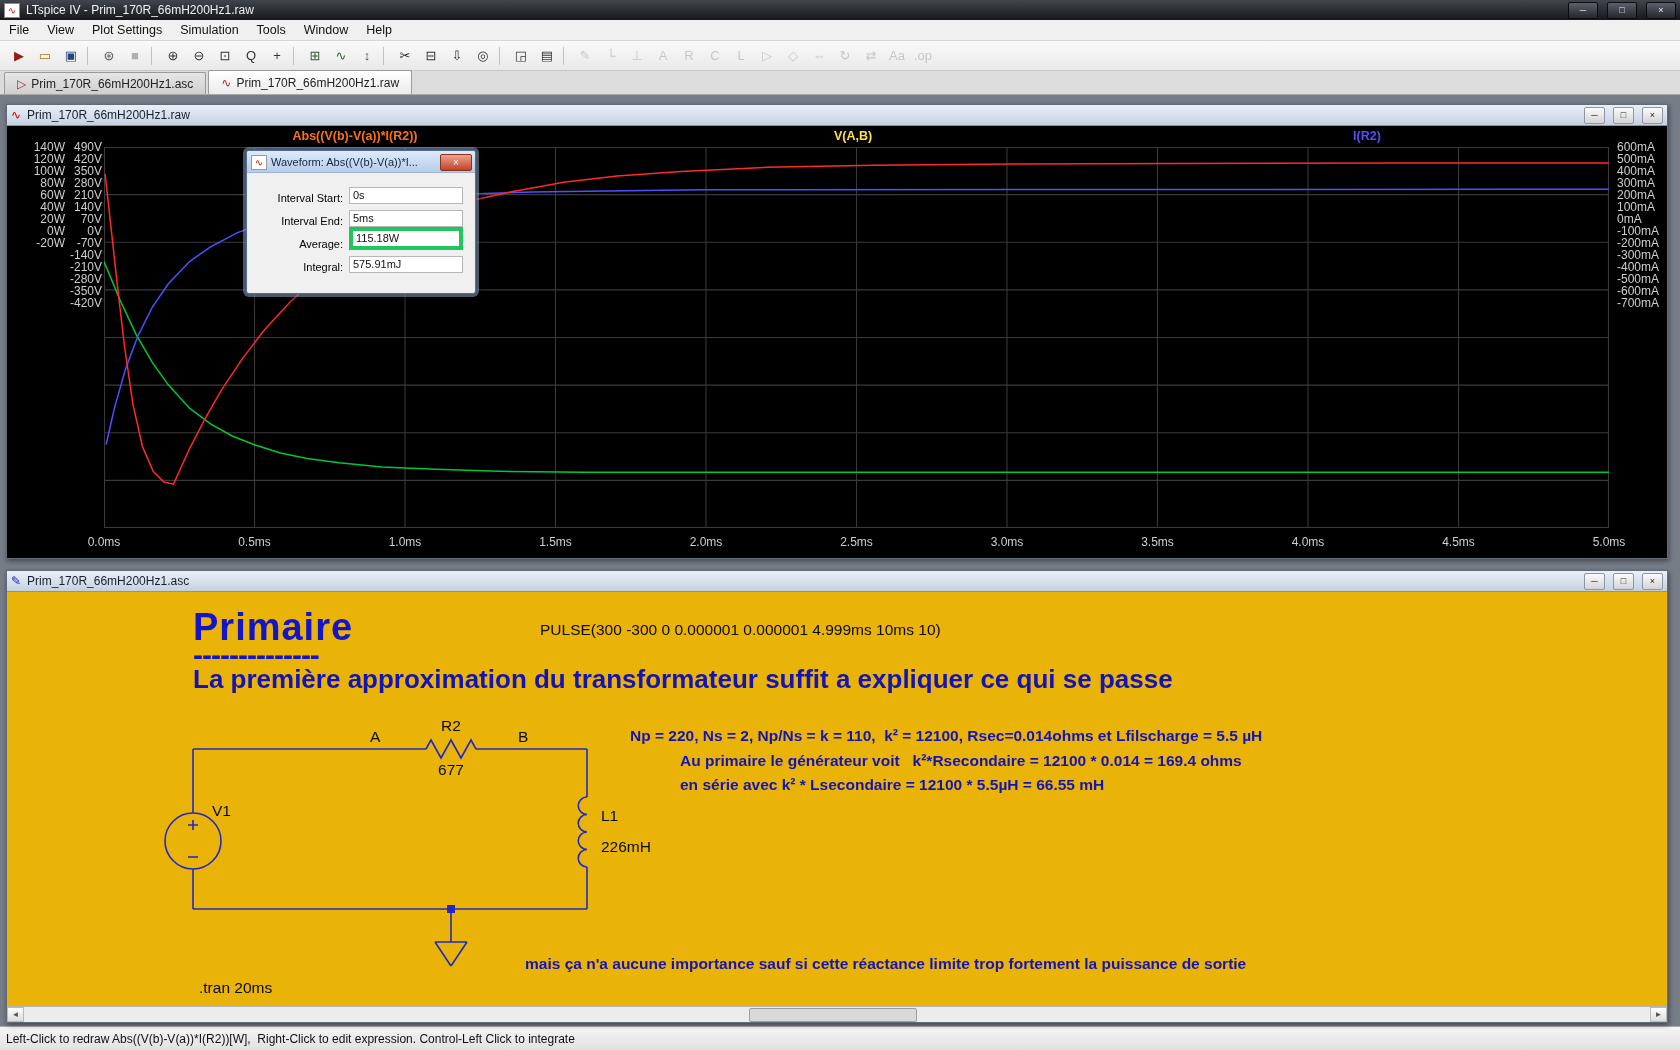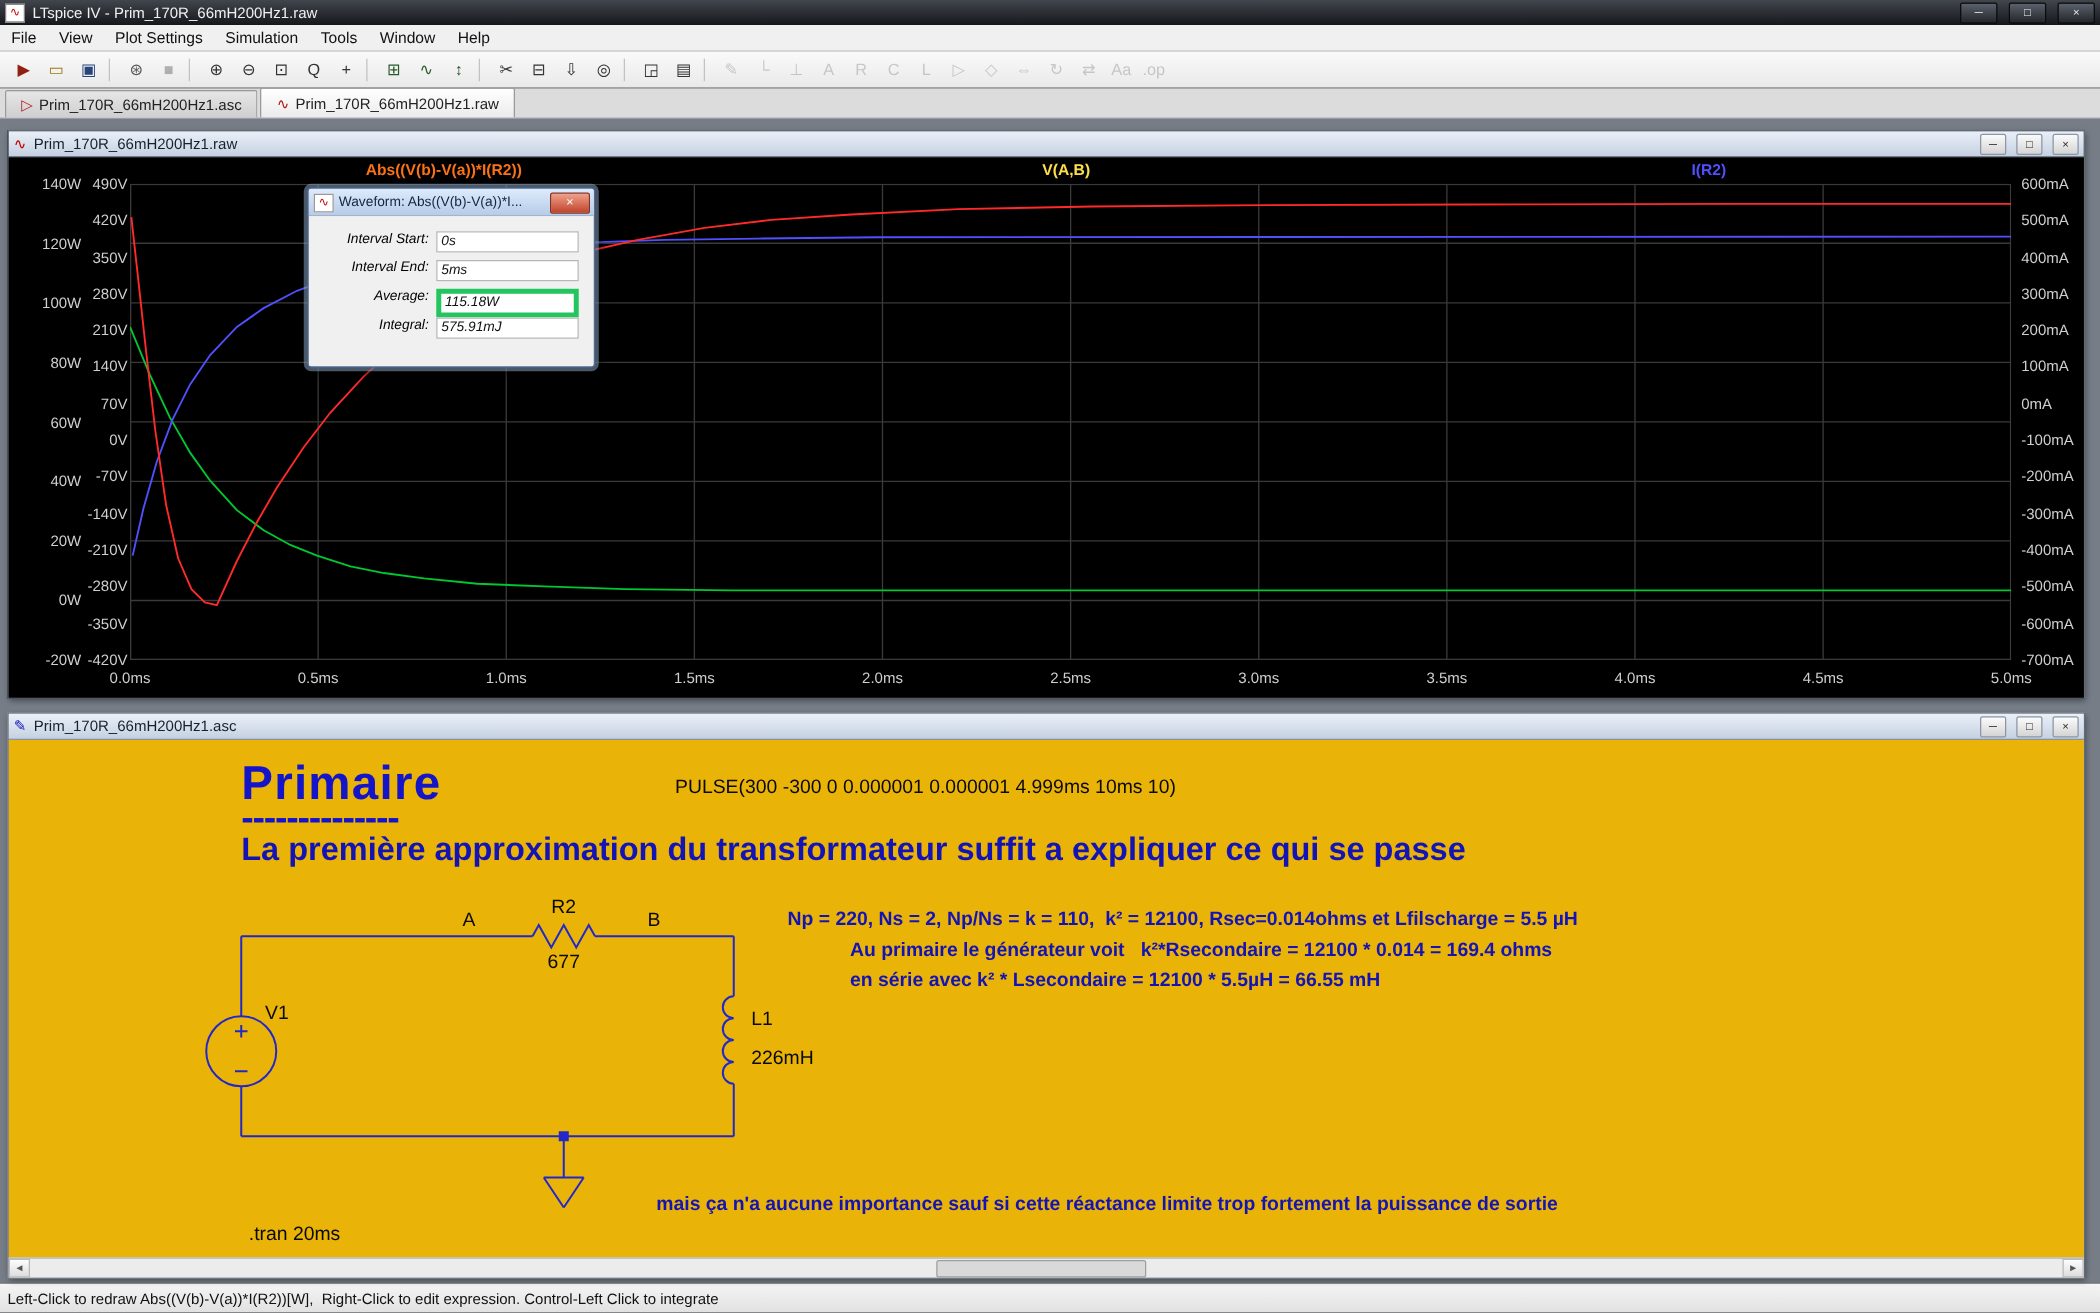--- a/index.html
+++ b/index.html
@@ -54,21 +54,21 @@
   
   .wave-win{left:6px;top:9px;width:1662px;height:455px;background:#000;z-index:10;}
   .wave-body{position:absolute;left:0;top:21px;right:0;bottom:0;background:#000;}
   .exprs{position:absolute;left:0;top:3px;width:100%;height:16px;}
   .exprs .expr{position:absolute;transform:translateX(-50%);font-size:12.5px;font-weight:bold;white-space:pre;}
   .exprs .expr:nth-child(1){left:348px;}
   .exprs .expr:nth-child(2){left:846px;}
   .exprs .expr:nth-child(3){left:1344px;}
   .plot-svg{position:absolute;left:97px;top:21px;width:1505px;height:381px;}
   .tickcol{position:absolute;top:15px;height:393px;display:flex;flex-direction:column;
-    justify-content:space-between;font-size:12px;color:#cfcfcf;}
+    font-size:12px;color:#cfcfcf;}
   .tickcol .tick{line-height:12px;display:block;}
   .col-w{left:8px;width:50px;text-align:right;}
   .col-v{left:59px;width:36px;text-align:right;}
   .col-ma{left:1610px;width:48px;text-align:left;}
   .timerow{position:absolute;left:75px;top:409px;width:1549px;display:flex;justify-content:space-between;
     font-size:12px;color:#cfcfcf;}
   .timerow .tick{width:44px;text-align:center;}
 
   
   .dialog{position:absolute;left:246px;top:55px;width:228px;height:142px;background:#f0f0f0;
@@ -76,21 +76,21 @@
     box-shadow:0 0 0 3px rgba(145,175,210,.5), 3px 4px 10px rgba(0,0,0,.55);}
   .dlg-title{height:20px;display:flex;align-items:center;gap:4px;padding:1px 3px 0 4px;
     background:linear-gradient(#ddebfc,#b7cce8);border-bottom:1px solid #9fb4d0;
     border-radius:2px 2px 0 0;font-size:11px;color:#12253f;white-space:nowrap;overflow:hidden;}
   .dlg-icon{width:14px;height:13px;background:#fff;border:1px solid #999;color:#c00;font-size:10px;
     display:flex;align-items:center;justify-content:center;flex:0 0 auto;}
   .dlg-close{margin-left:auto;width:30px;height:15px;flex:0 0 auto;
     background:linear-gradient(#f0a28c,#c0442c);border:1px solid #8d2f1d;border-radius:2px;
     color:#fff;font-size:10px;display:flex;align-items:center;justify-content:center;}
   .dlg-rows{padding-top:8px;}
-  .dlg-row{display:flex;align-items:flex-start;margin:4px 12px 0 10px;height:19px;font-style:italic;}
+  .dlg-row{display:flex;align-items:flex-end;margin:4px 12px 0 10px;height:19px;}
   .dlg-label{width:86px;text-align:right;font-size:11px;color:#000;padding-right:6px;flex:0 0 auto;}
   .dlg-field{flex:1;height:15px;background:#fff;border:1px solid #b7b7b7;font-size:11px;
     line-height:15px;padding:0 3px;color:#111;overflow:hidden;}
   .dlg-row.focus .dlg-field{border:4px solid #22c55e;}
 
   
   .schem-win{left:6px;top:475px;width:1662px;height:453px;background:#c2c2c2;z-index:10;}
   .schem-body{position:absolute;left:0;top:21px;right:0;bottom:16px;background:#eab308;overflow:hidden;}
   .schem-body .abs{position:absolute;white-space:pre;}
   .blue-note{color:#1414b4;font-weight:bold;font-size:15.5px;}

